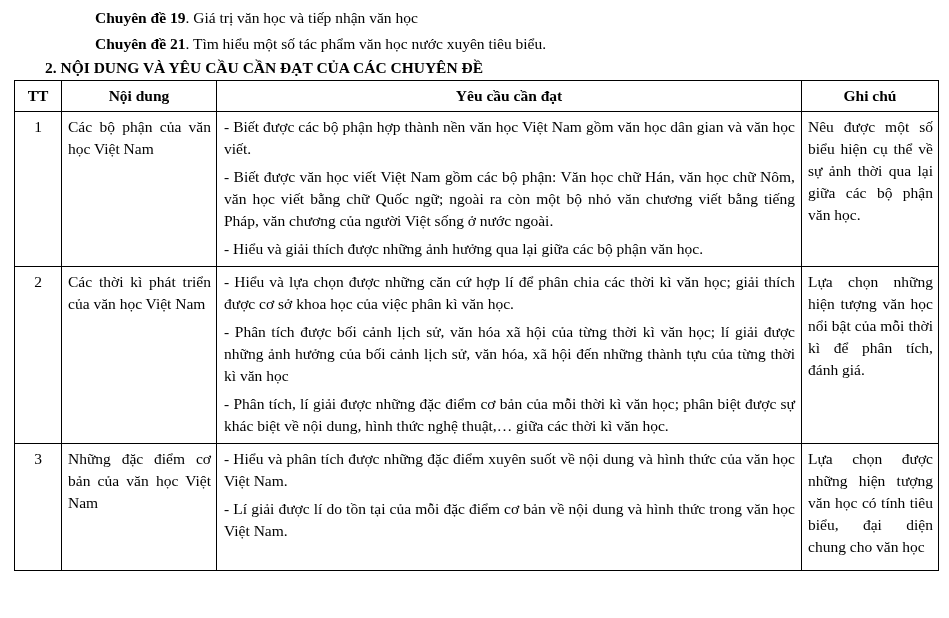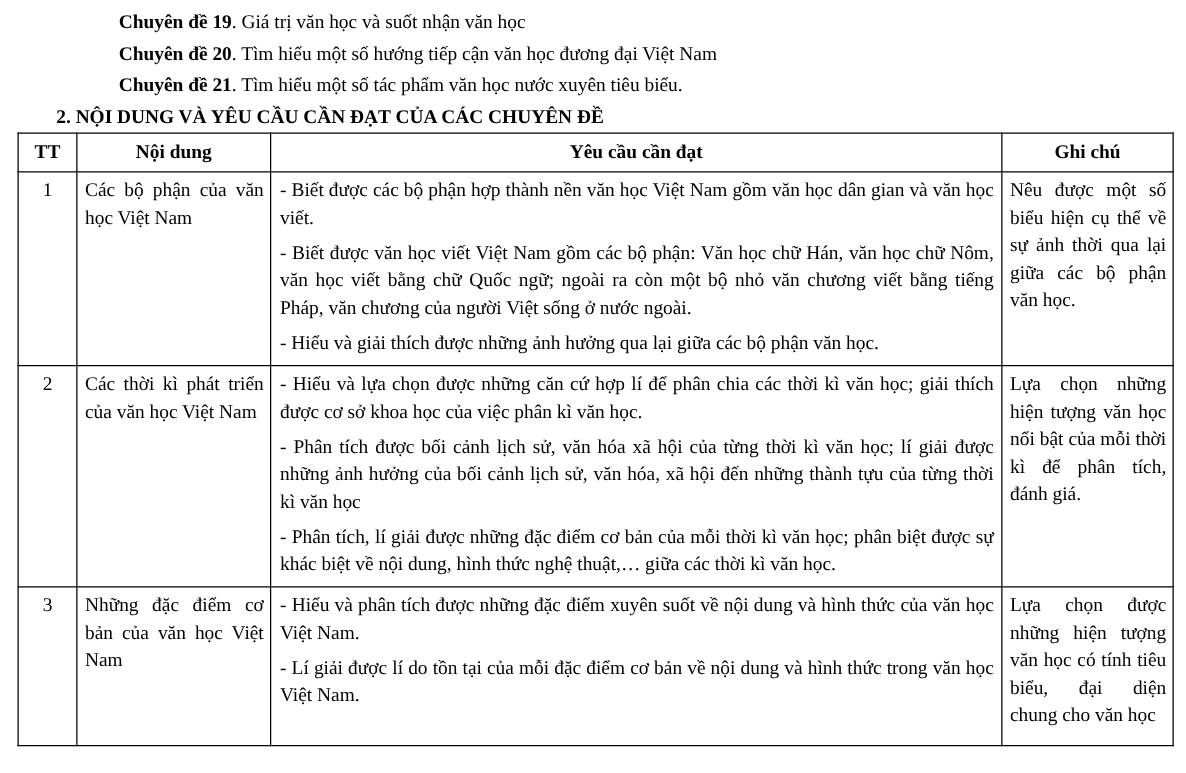--- a/index.html
+++ b/index.html
@@ -82,22 +82,21 @@
   td.cell-gc {
     padding: 4px 5px 0 6px;
     text-align: justify;
   }
 </style>
 </head>
 <body>
 
 <div class="page">
 
-  <p class="intro-line"><b>Chuyên đề 19</b><span>. Giá trị văn học và suốt nhận văn học</span></p>
-  <p class="intro-line"><b>Chuyên đề 20</b><span>. Tìm hiểu một số hướng tiếp cận văn học đương đại Việt Nam</span></p>
+  <p class="intro-line"><b>Chuyên đề 19</b><span>. Giá trị văn học và tiếp nhận văn học</span></p>
   <p class="intro-line"><b>Chuyên đề 21</b><span>. Tìm hiểu một số tác phẩm văn học nước xuyên tiêu biểu.</span></p>
 
   <p class="section-heading">2. NỘI DUNG VÀ YÊU CẦU CẦN ĐẠT CỦA CÁC CHUYÊN ĐỀ</p>
 
   <table class="spec-table">
     <colgroup>
       <col style="width:47px">
       <col style="width:155px">
       <col style="width:585px">
       <col style="width:137px">

